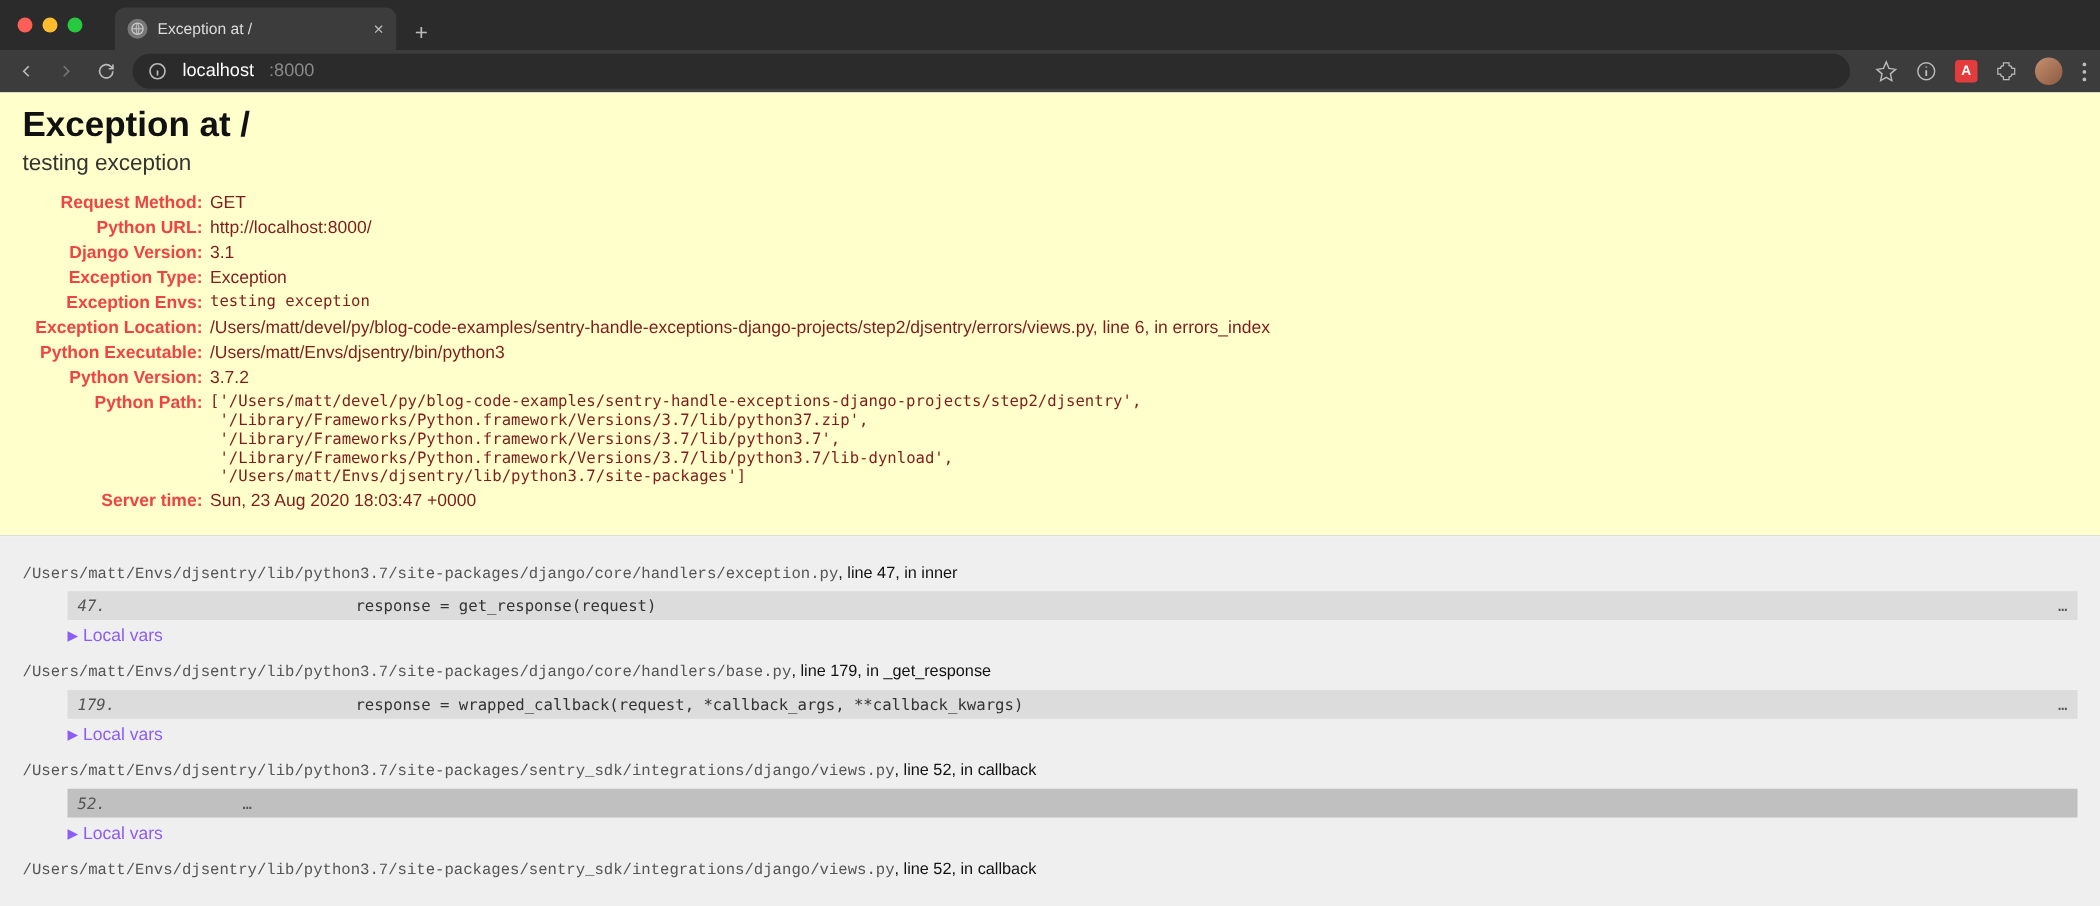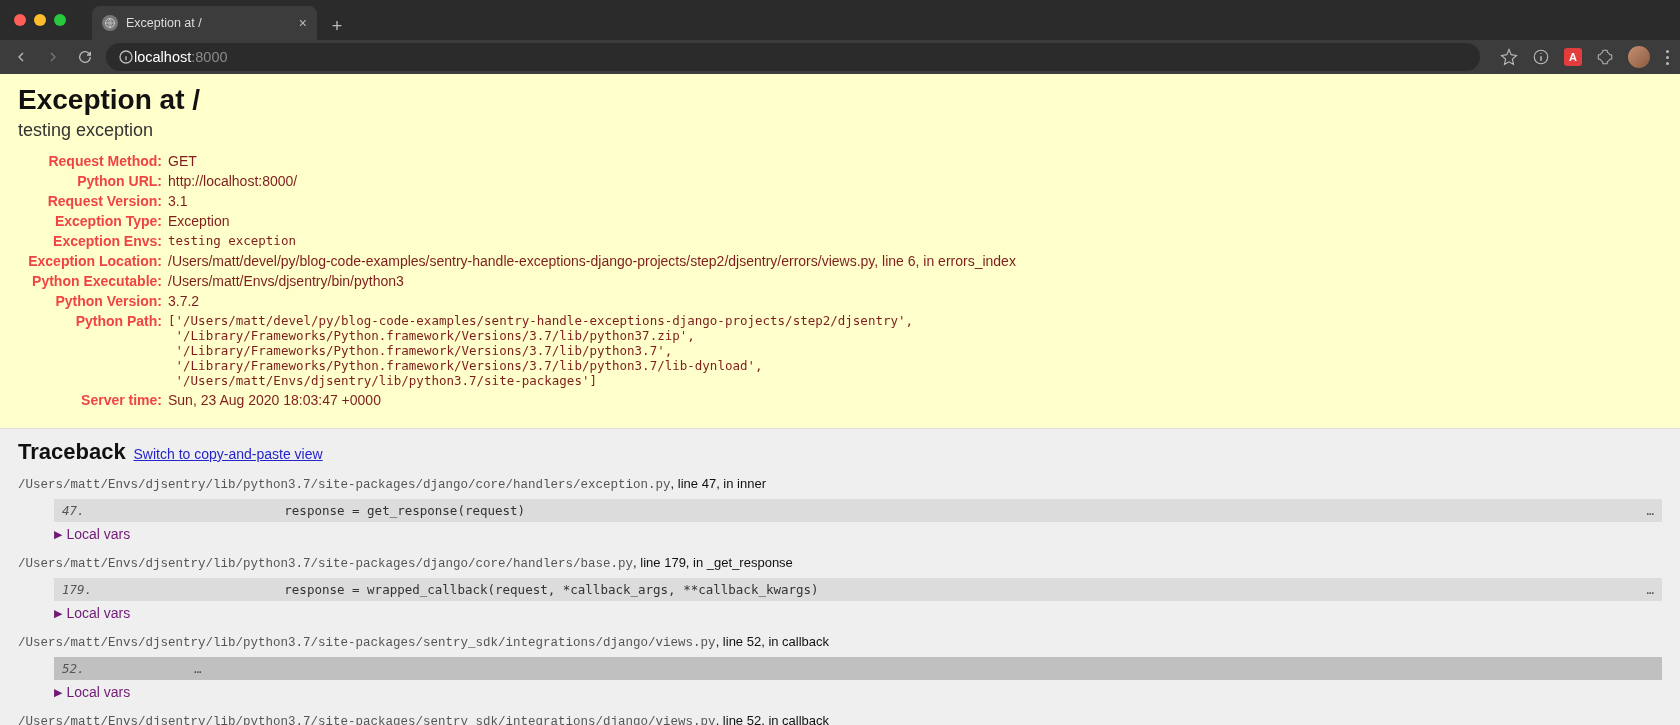--- a/index.html
+++ b/index.html
@@ -55,21 +55,21 @@
     .toolbar .nav-btn { width: 22px; height: 22px; color: #bbb; display:flex; align-items:center; justify-content:center; cursor:pointer; }
     .toolbar .nav-btn svg { width:16px; height:16px; fill:#bbb; }
     .url-bar {
       background: #2b2b2b;
       border-radius: 16px;
       height: 28px;
       flex: 1;
       display: flex;
       align-items: center;
       padding: 0 12px;
-      gap: 0;
+      gap: 12px;
       color: #eee;
       font-size: 14.5px;
     }
     .url-bar .secure { width: 16px; height: 16px; color:#bbb; display:flex; align-items:center; justify-content:center; }
     .url-bar .host { color: #fff; font-weight: 400; }
     .url-bar .port { color: #8a8a8a; }
     .toolbar-right { display: flex; align-items: center; gap: 14px; margin-left: 10px; }
     .toolbar-right .tb-icon { width:18px; height:18px; color:#bbb; display:flex; align-items:center; justify-content:center; }
     .ext-badge { width:18px; height:18px; background:#e23c3c; color:#fff; font-size:11px; font-weight:bold; display:flex; align-items:center; justify-content:center; border-radius:3px; }
     .avatar { width: 22px; height: 22px; border-radius: 50%; background: linear-gradient(135deg,#c79070,#8a5a40); }
@@ -124,21 +124,21 @@
       display: flex;
       align-items: center;
       font-family: ui-monospace, Menlo, Monaco, Consolas, monospace;
       font-size: 12.5px;
       color:#333;
     }
     .codeblock.hl { background: #c0c0c0; }
     .codeblock .lineno { width: 132px; color:#555;font-style:italic; }
     .codeblock .code { flex:1; white-space: pre; }
     .codeblock .ellipsis { color:#555; }
-    .localvars { margin: 4px 0 0 36px; font-size: 14px; cursor:pointer; color:#701a75; display:flex; align-items:center; gap:4px;text-align:center; }
+    .localvars { margin: 4px 0 0 36px; font-size: 14px; cursor:pointer; color:#8b5cf6; display:flex; align-items:center; gap:4px;text-align:center; }
     .localvars::before { content: "▶"; font-size: 11px; }
   </style>
 </head>
 <body>
 
 <div class="browser-chrome">
   <div class="titlebar">
     <div class="traffic-lights">
       <div class="dot red"></div>
       <div class="dot yellow"></div>
@@ -223,21 +223,21 @@
       <tbody>
           <tr>
             <th>Request Method:</th>
             <td>GET</td>
           </tr>
       <tr>
             <th>Python URL:</th>
             <td>http://localhost:8000/</td>
           </tr>
       <tr>
-            <th>Request Version:</th>
+            <th>Django Version:</th>
             <td>3.1</td>
           </tr>
       <tr>
             <th>Exception Type:</th>
             <td>Exception</td>
           </tr>
       <tr>
             <th>Exception Envs:</th>
             <td class="mono">testing exception</td>
           </tr>
@@ -265,24 +265,20 @@
           </tr>
       <tr>
             <th>Server time:</th>
             <td>Sun, 23 Aug 2020 18:03:47 +0000</td>
           </tr>
     </tbody>
       </table>
   </div>
 
   <div class="traceback-section">
-    <div>
-      <span class="traceback-title">Traceback</span>
-      <a class="traceback-switch">Switch to copy-and-paste view</a>
-    </div>
     <div id="frames">
         <div class="frame">
           <div class="frame-loc"><span class="path">/Users/matt/Envs/djsentry/lib/python3.7/site-packages/django/core/handlers/exception.py</span><span>, line 47, in inner</span></div>
           <div class="codeblock">
             <span class="lineno">47.</span>
             <span class="code">            response = get_response(request)</span>
             <span class="ellipsis">…</span>
           </div>
           <div class="localvars">Local vars</div>
         </div>

